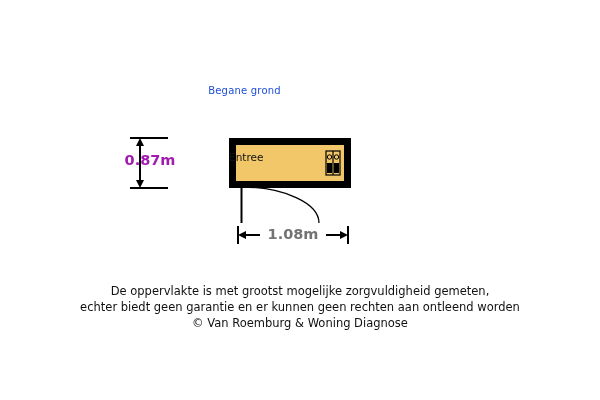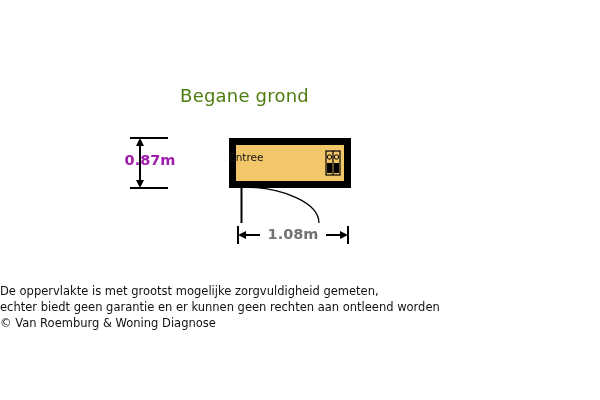--- a/index.html
+++ b/index.html
@@ -19,22 +19,22 @@
     inset: 0;
     width: 600px;
     height: 400px;
   }
   .title {
     position: absolute;
     left: 0;
     top: 85px;
     width: 489px;
     text-align: center;
-    font-size: 18px;
-    color: #4d7c0f;
+    font-size: 10px;
+    color: #1d4ed8;
     letter-spacing: 0.2px;
   }
   
   .room-wrap {
     position: absolute;
     left: 229px;
     top: 138px;
     width: 122px;
     height: 50px;
   }
@@ -113,20 +113,21 @@
     font-size: 14.5px;
     font-weight: bold;
     color: #737373;
   }
   
   .footer {
     position: absolute;
     left: 0;
     top: 283px;
     width: 600px;
+    text-align: center;
     font-size: 11.5px;
     color: #111111;
     line-height: 16px;
   }
   .footer div {
     white-space: nowrap;
   }
 </style>
 </head>
 <body>

